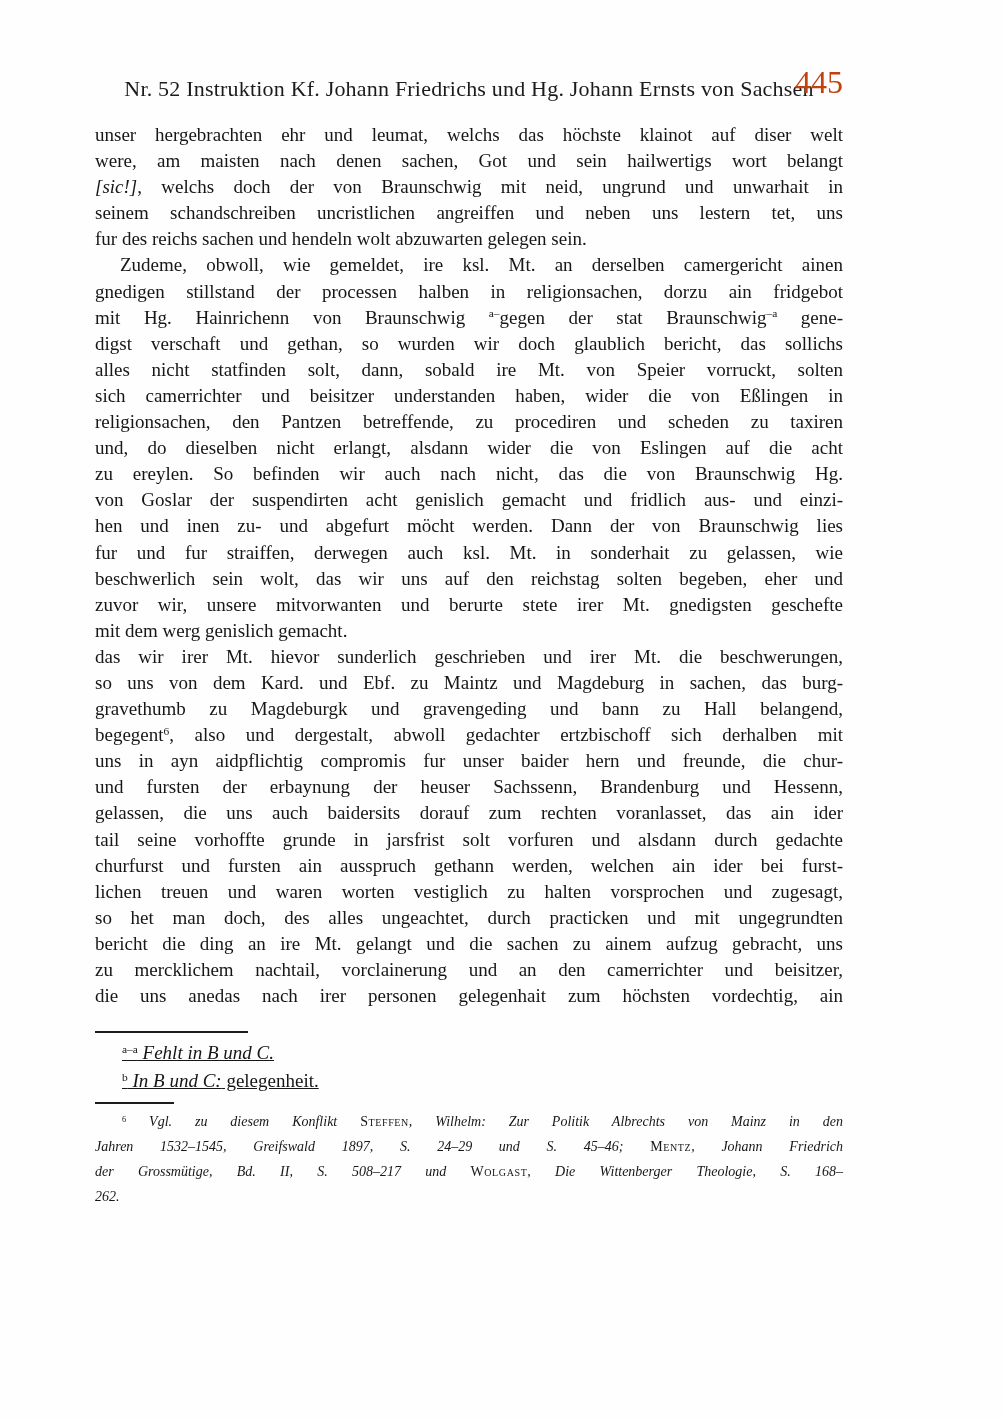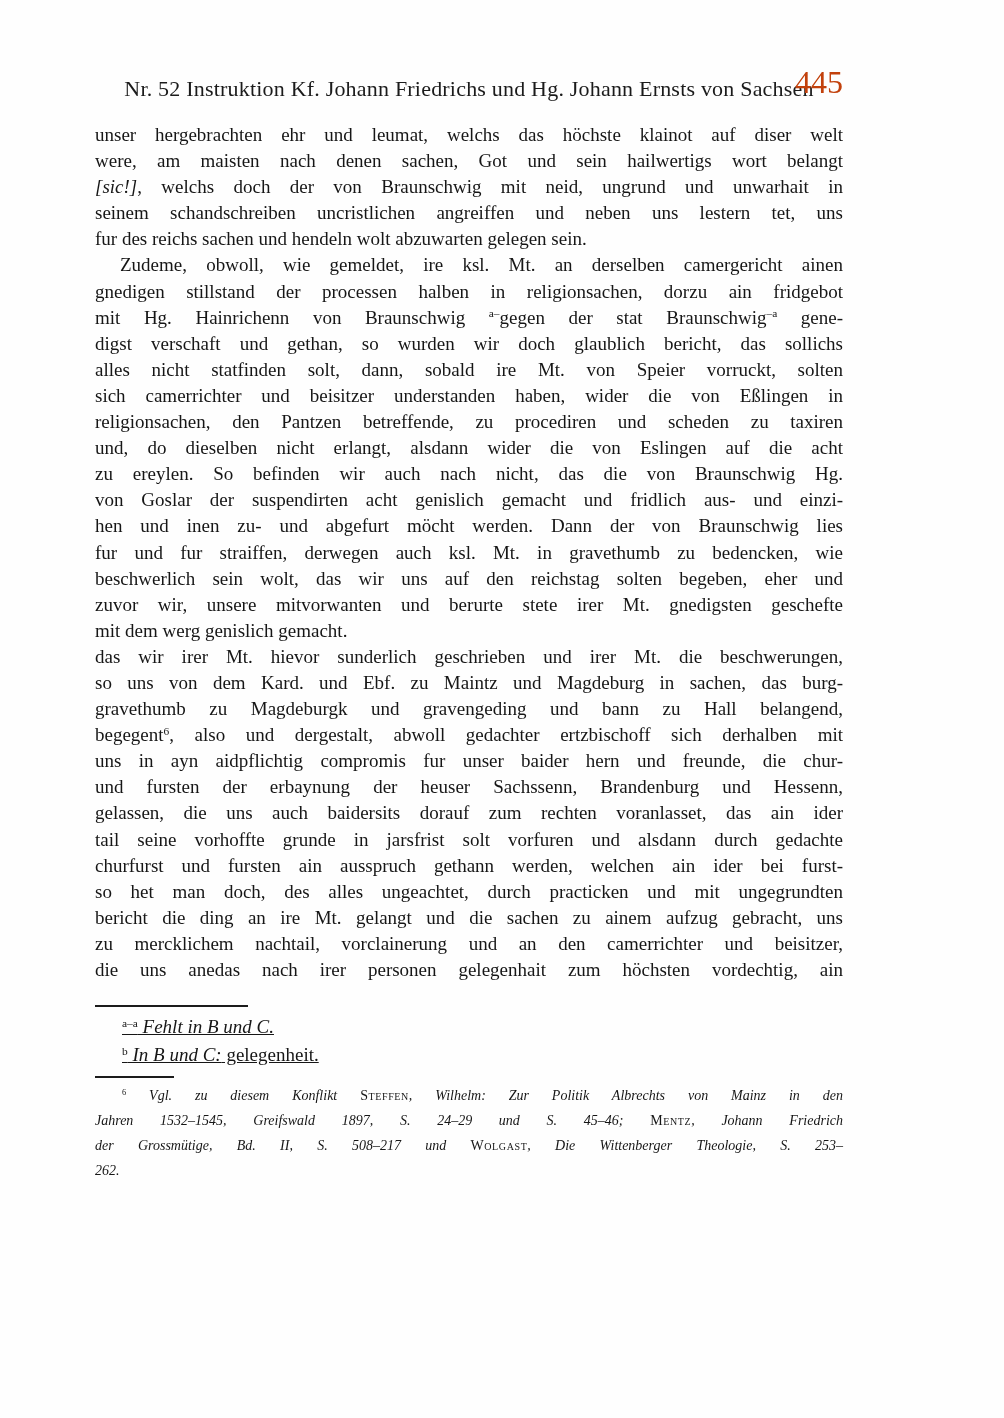--- a/index.html
+++ b/index.html
@@ -93,51 +93,52 @@
         <div class="line j"><span class="seg-r">gnedigen stillstand der processen halben in religionsachen, dorzu ain fridgebot</span></div>
         <div class="line j"><span class="seg-r">mit Hg. Hainrichenn von Braunschwig </span><span class="seg-sup">a–</span><span class="seg-r">gegen der stat Braunschwig</span><span class="seg-sup">–a</span><span class="seg-r"> gene-</span></div>
         <div class="line j"><span class="seg-r">digst verschaft und gethan, so wurden wir doch glaublich bericht, das sollichs</span></div>
         <div class="line j"><span class="seg-r">alles nicht statfinden solt, dann, sobald ire Mt. von Speier vorruckt, solten</span></div>
         <div class="line j"><span class="seg-r">sich camerrichter und beisitzer understanden haben, wider die von Eßlingen in</span></div>
         <div class="line j"><span class="seg-r">religionsachen, den Pantzen betreffende, zu procediren und scheden zu taxiren</span></div>
         <div class="line j"><span class="seg-r">und, do dieselben nicht erlangt, alsdann wider die von Eslingen auf die acht</span></div>
         <div class="line j"><span class="seg-r">zu ereylen. So befinden wir auch nach nicht, das die von Braunschwig Hg.</span></div>
         <div class="line j"><span class="seg-r">von Goslar der suspendirten acht genislich gemacht und fridlich aus- und einzi-</span></div>
         <div class="line j"><span class="seg-r">hen und inen zu- und abgefurt möcht werden. Dann der von Braunschwig lies</span></div>
-        <div class="line j"><span class="seg-r">fur und fur straiffen, derwegen auch ksl. Mt. in gravethumb zu bedencken, wie</span></div>
+        <div class="line j"><span class="seg-r">fur und fur straiffen, derwegen auch ksl. Mt. in sonderhait zu gelassen, wie</span></div>
         <div class="line j"><span class="seg-r">beschwerlich sein wolt, das wir uns auf den reichstag solten begeben, eher und</span></div>
         <div class="line j"><span class="seg-r">zuvor wir, unsere mitvorwanten und berurte stete irer Mt. gnedigsten geschefte</span></div>
         <div class="line"><span class="seg-r">mit dem werg genislich gemacht.</span></div>
       </div>
       <div class="para">
         <div class="line j"><span class="seg-r">das wir irer Mt. hievor sunderlich geschrieben und irer Mt. die beschwerungen,</span></div>
         <div class="line j"><span class="seg-r">so uns von dem Kard. und Ebf. zu Maintz und Magdeburg in sachen, das burg-</span></div>
         <div class="line j"><span class="seg-r">gravethumb zu Magdeburgk und gravengeding und bann zu Hall belangend,</span></div>
         <div class="line j"><span class="seg-r">begegent</span><span class="seg-sup">6</span><span class="seg-r">, also und dergestalt, abwoll gedachter ertzbischoff sich derhalben mit</span></div>
         <div class="line j"><span class="seg-r">uns in ayn aidpflichtig compromis fur unser baider hern und freunde, die chur-</span></div>
         <div class="line j"><span class="seg-r">und fursten der erbaynung der heuser Sachssenn, Brandenburg und Hessenn,</span></div>
         <div class="line j"><span class="seg-r">gelassen, die uns auch baidersits dorauf zum rechten voranlasset, das ain ider</span></div>
         <div class="line j"><span class="seg-r">tail seine vorhoffte grunde in jarsfrist solt vorfuren und alsdann durch gedachte</span></div>
         <div class="line j"><span class="seg-r">churfurst und fursten ain ausspruch gethann werden, welchen ain ider bei furst-</span></div>
+        <div class="line j"><span class="seg-r">lichen treuen und waren worten vestiglich zu halten vorsprochen und zugesagt,</span></div>
         <div class="line j"><span class="seg-r">so het man doch, des alles ungeachtet, durch practicken und mit ungegrundten</span></div>
         <div class="line j"><span class="seg-r">bericht die ding an ire Mt. gelangt und die sachen zu ainem aufzug gebracht, uns</span></div>
         <div class="line j"><span class="seg-r">zu mercklichem nachtail, vorclainerung und an den camerrichter und beisitzer,</span></div>
         <div class="line j"><span class="seg-r">die uns anedas nach irer personen gelegenhait zum höchsten vordechtig, ain</span></div>
       </div>
     </div>
 
   <div class="rule rule-apparatus"></div>
 
   <div class="apparatus" id="apparatus">
       <div class="line indent"><span class="seg-sup">a–a</span><span class="seg-i"> Fehlt in B und C.</span></div>
       <div class="line indent"><span class="seg-sup">b</span><span class="seg-i"> In B und C:</span><span class="seg-r"> gelegenheit.</span></div>
     </div>
 
   <div class="rule rule-footnote"></div>
 
   <div class="footnotes" id="footnotes">
       <div class="line j indent"><span class="seg-sup">6</span><span class="seg-i"> Vgl. zu diesem Konflikt </span><span class="seg-sc">Steffen</span><span class="seg-i">, Wilhelm: Zur Politik Albrechts von Mainz in den</span></div>
       <div class="line j"><span class="seg-i">Jahren 1532–1545, Greifswald 1897, S. 24–29 und S. 45–46; </span><span class="seg-sc">Mentz</span><span class="seg-i">, Johann Friedrich</span></div>
-      <div class="line j"><span class="seg-i">der Grossmütige, Bd. II, S. 508–217 und </span><span class="seg-sc">Wolgast</span><span class="seg-i">, Die Wittenberger Theologie, S. 253–</span></div>
+      <div class="line j"><span class="seg-i">der Grossmütige, Bd. II, S. 508–217 und </span><span class="seg-sc">Wolgast</span><span class="seg-i">, Die Wittenberger Theologie, S. 168–</span></div>
       <div class="line"><span class="seg-i">262.</span></div>
     </div>
 
 </div>
 
 </body></html>

